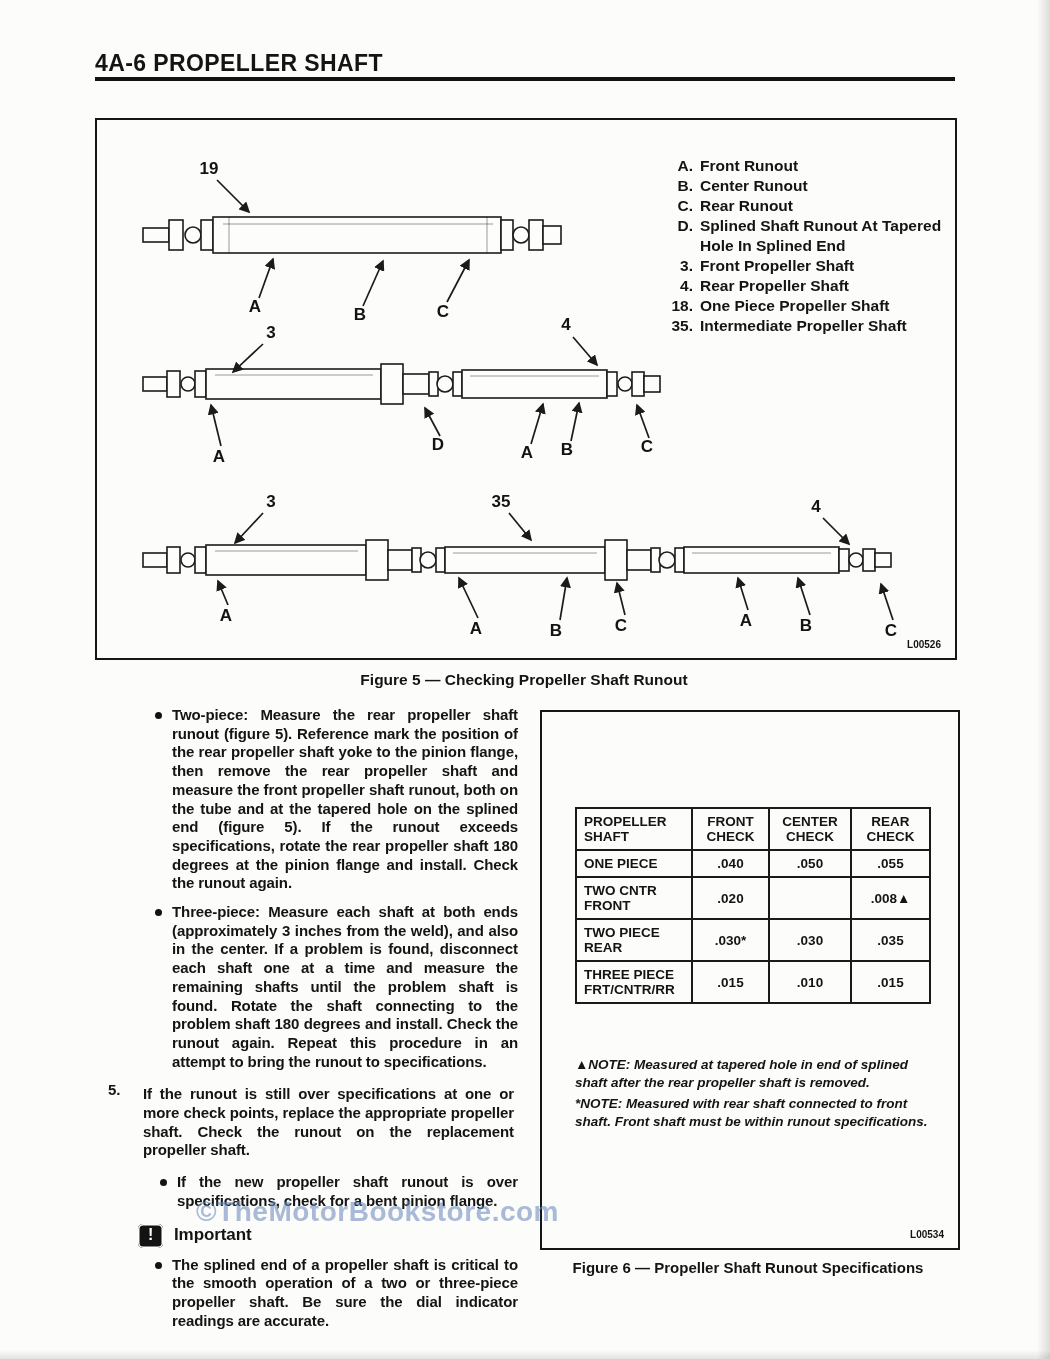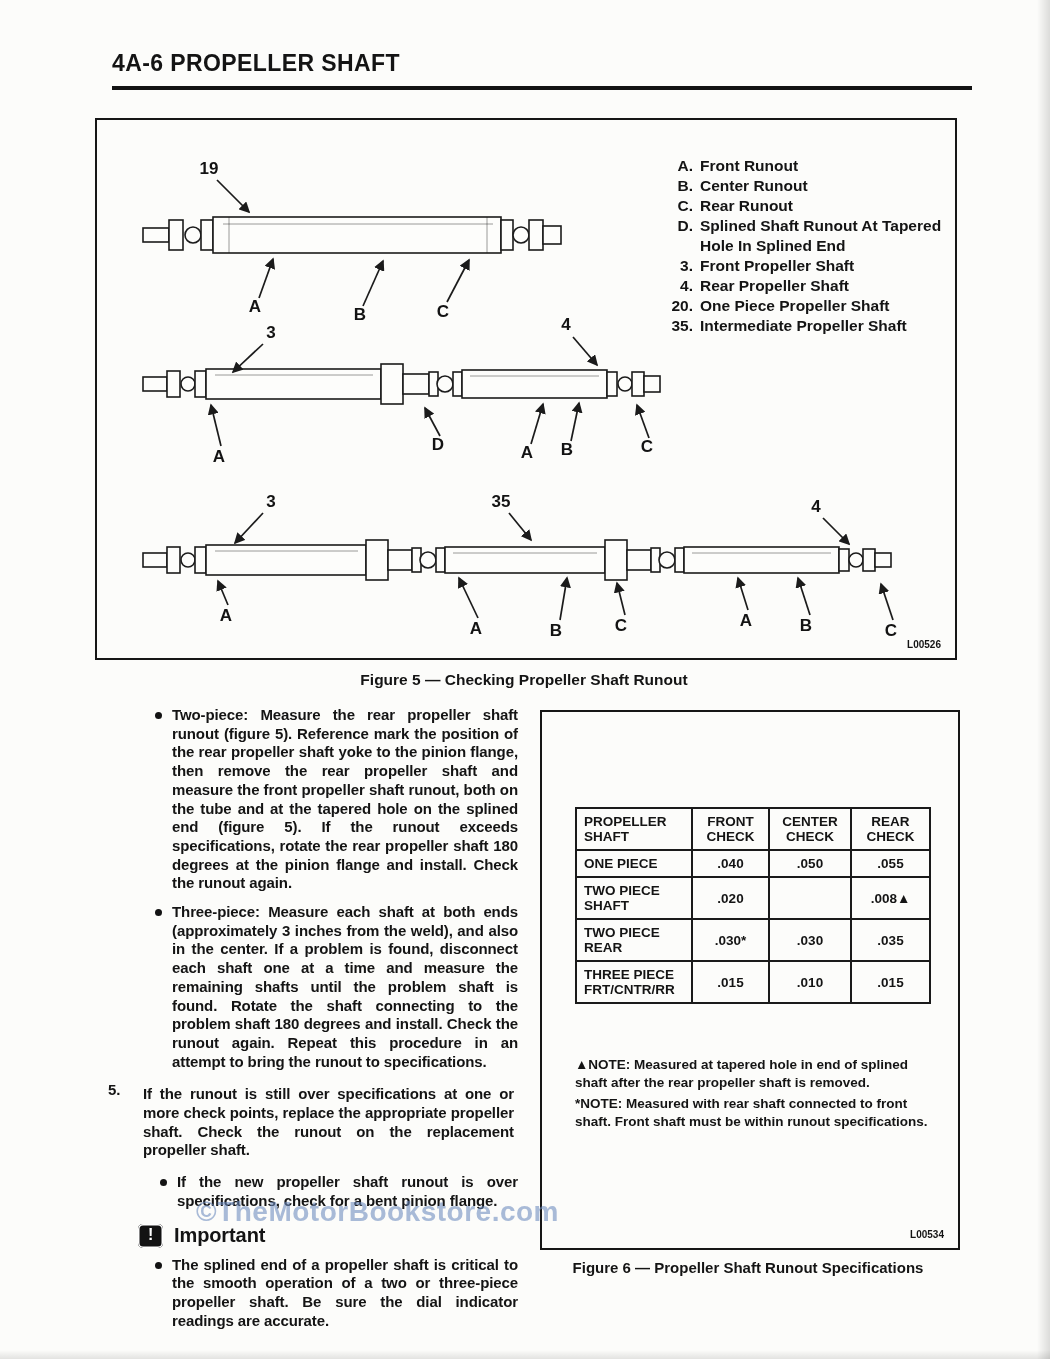--- a/index.html
+++ b/index.html
@@ -1,22 +1,22 @@
 <!DOCTYPE html>
 <html><head>
 <meta charset="utf-8">
 <style>
   html,body{margin:0;padding:0;}
   body{background:#e9e8e5;}
   .page{position:relative;width:1050px;height:1359px;background:#fcfcfa;
         font-family:"Liberation Sans",sans-serif;color:#141414;overflow:hidden;}
 
   
-  .header{position:absolute;left:112px;top:50px;width:860px;
-          border-bottom:4px solid #131313;padding-bottom:9px;}
+  .header{position:absolute;left:95px;top:50px;width:860px;
+          border-bottom:4px solid #131313;padding-bottom:0;}
   .header .title{font-size:23px;font-weight:700;letter-spacing:.4px;}
 
   
   .fig5-box{position:absolute;left:95px;top:118px;width:858px;height:538px;
             border:2.5px solid #161616;}
   .fig5-box svg{position:absolute;left:0;top:0;width:100%;height:100%;}
   .co{font-size:17px;font-weight:700;fill:#131313;text-anchor:middle;
       font-family:"Liberation Sans",sans-serif;}
   .arrow{stroke:#1b1b1b;stroke-width:1.7;}
   .draw{stroke:#1b1b1b;stroke-width:1.6;fill:#fdfdfb;}
@@ -44,32 +44,32 @@
   .bullet.sub .dot{margin-left:52px;}
   .bullet p{flex:1;margin:0;}
   .step{display:flex;margin-bottom:9px;}
   .step .num{flex:none;width:31px;}
   .step p{flex:1;margin:4px;}
   .important-row{display:flex;align-items:center;margin:13px 0 8px 30px;text-align:left;}
   .important-icon{width:25px;height:24px;background:#131313;border-radius:5px;
                   color:#fff;font-weight:700;font-size:16px;display:flex;
                   align-items:center;justify-content:center;flex:none;
                   box-shadow:inset 0 0 0 1.5px #ffffff, inset 0 0 0 3px #131313;}
-  .important-label{margin-left:11px;font-size:20px;font-weight:700;}
+  .important-label{margin-left:11px;font-size:17px;font-weight:700;}
 
   
   .fig6-box{position:absolute;left:540px;top:710px;width:416px;height:536px;
             border:2.5px solid #161616;}
   .spec-table{border-collapse:collapse;margin:95px 0 0 33px;font-size:13.5px;padding-left:44px;}
   .spec-table th,.spec-table td{border:2px solid #1a1a1a;padding:5px 7px;
             font-weight:700;vertical-align:middle;}
   .spec-table .c{text-align:center;}
   .spec-table .l{text-align:left;}
   .fig-note{margin:52px 26px 0 33px;font-size:13.5px;line-height:17.5px;font-weight:600;
-            text-align:left;}
+            text-align:left;font-style:italic;}
   .fig-note.second{margin-top:4px;}
 
   
   .watermark{position:absolute;left:196px;top:1196px;font-size:28px;font-weight:700;
              color:rgba(106,138,189,0.58);letter-spacing:.5px;white-space:nowrap;}
   .edge-right{position:absolute;right:0;top:0;width:13px;height:100%;
               background:linear-gradient(to right,rgba(0,0,0,0),rgba(0,0,0,0.13));}
   .edge-bottom{position:absolute;left:0;bottom:0;width:100%;height:9px;
                background:linear-gradient(to bottom,rgba(0,0,0,0),rgba(0,0,0,0.10));}
 </style>
@@ -220,21 +220,21 @@
       </div>
       <div class="legend-item">
         <span class="legend-key">3.</span>
         <span class="legend-text">Front Propeller Shaft</span>
       </div>
       <div class="legend-item">
         <span class="legend-key">4.</span>
         <span class="legend-text">Rear Propeller Shaft</span>
       </div>
       <div class="legend-item">
-        <span class="legend-key">20.</span>
+        <span class="legend-key">18.</span>
         <span class="legend-text">One Piece Propeller Shaft</span>
       </div>
       <div class="legend-item">
         <span class="legend-key">35.</span>
         <span class="legend-text">Intermediate Propeller Shaft</span>
       </div>
     </div>
 
     <span class="fig-code">L00526</span>
   </div>
@@ -283,21 +283,21 @@
         <th class="c">CENTER CHECK</th>
         <th class="c">REAR CHECK</th>
       </tr>
       <tr>
         <td class="l">ONE PIECE</td>
         <td class="c">.040</td>
         <td class="c">.050</td>
         <td class="c">.055</td>
       </tr>
       <tr>
-        <td class="l">TWO PIECE SHAFT</td>
+        <td class="l">TWO CNTR FRONT</td>
         <td class="c">.020</td>
         <td class="c"></td>
         <td class="c">.008▲</td>
       </tr>
       <tr>
         <td class="l">TWO PIECE REAR</td>
         <td class="c">.030*</td>
         <td class="c">.030</td>
         <td class="c">.035</td>
       </tr>

